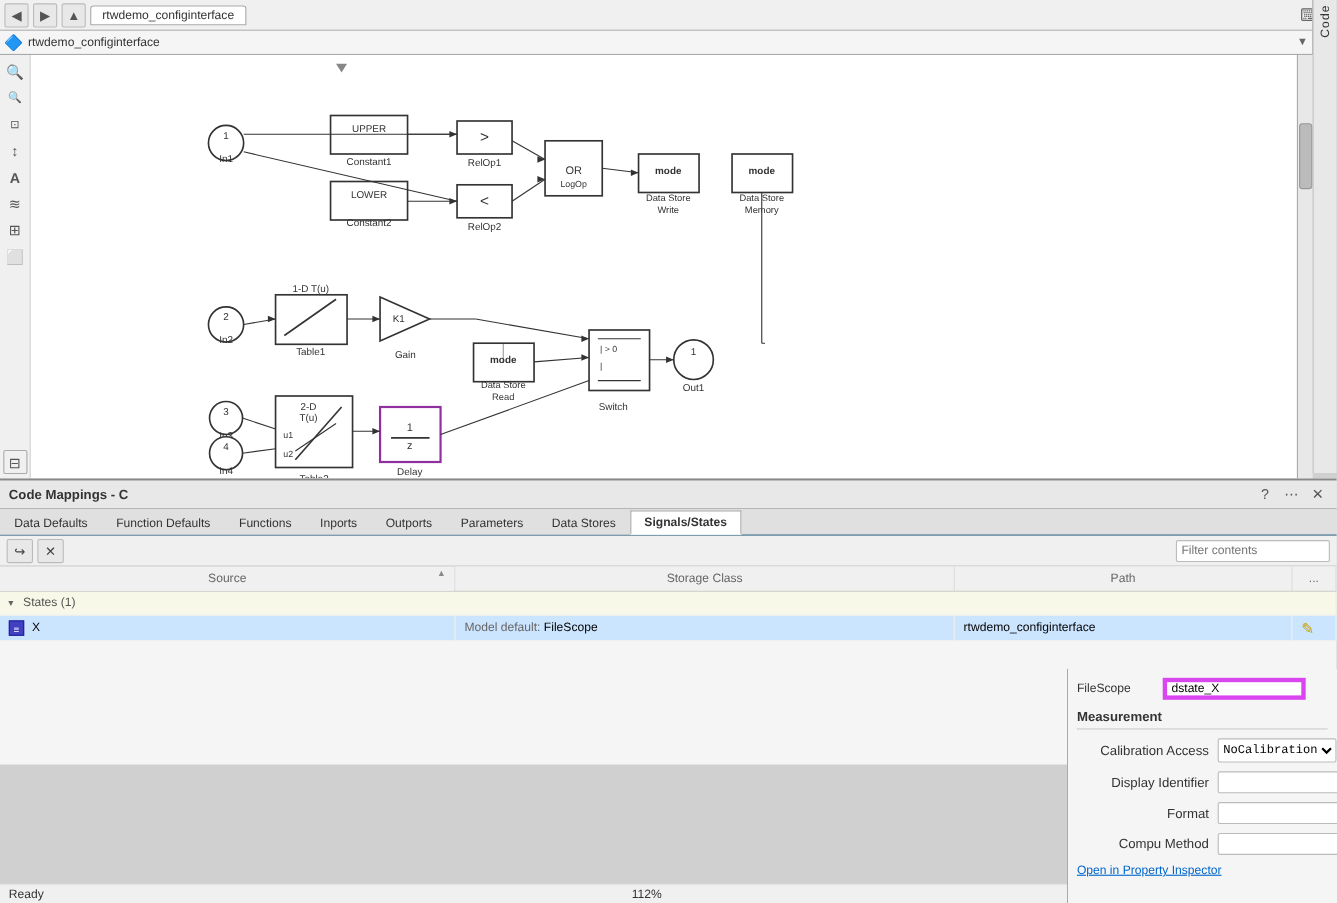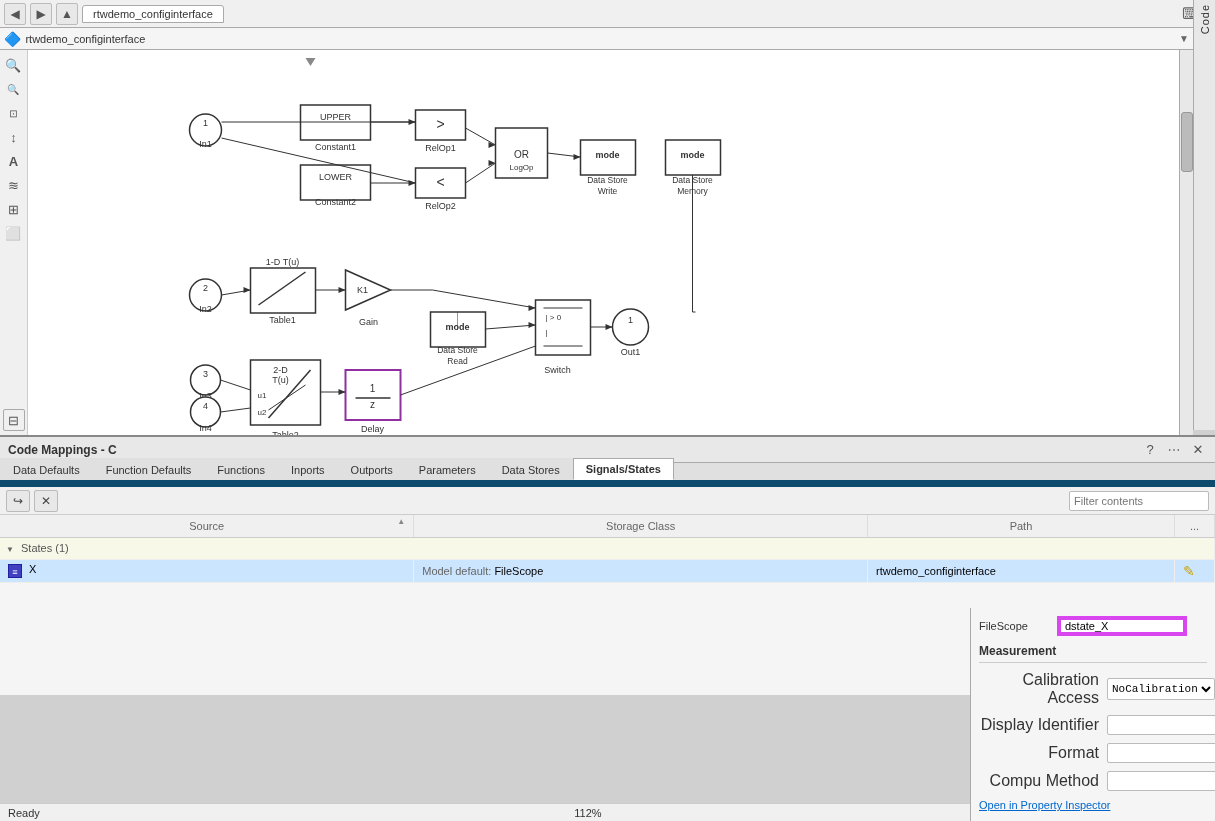--- a/index.html
+++ b/index.html
@@ -165,21 +165,21 @@
     .icon-btn {
       width: 18px; height: 18px;
       display: flex; align-items: center; justify-content: center;
       cursor: pointer; color: #555; font-size: 13px;
       border-radius: 2px;
     }
 
     .tabs-bar {
       display: flex;
       background: #e0e0e0;
-      border-bottom: 7px solid #0c4a6e;
+      border-bottom: 1px solid #0c4a6e;
       height: 24px;
       align-items: flex-end;
     }
     .tab {
       padding: 3px 12px;
       font-size: 11px;
       color: #333;
       background: #e0e0e0;
       border: 1px solid transparent;
       border-bottom: none;
@@ -304,21 +304,21 @@
       overflow-y: auto;
     }
     .prop-row {
       display: flex;
       align-items: center;
       margin-bottom: 8px;
       gap: 8px;
     }
     .prop-label {
       width: 120px;
-      font-size: 16px;
+      font-size: 12px;
       color: #333;
       text-align: right;
       flex-shrink: 0;
     }
     .prop-input {
       flex: 1;
       height: 20px;
       border: 1px solid #bbb;
       border-radius: 2px;
       padding: 0 4px;

